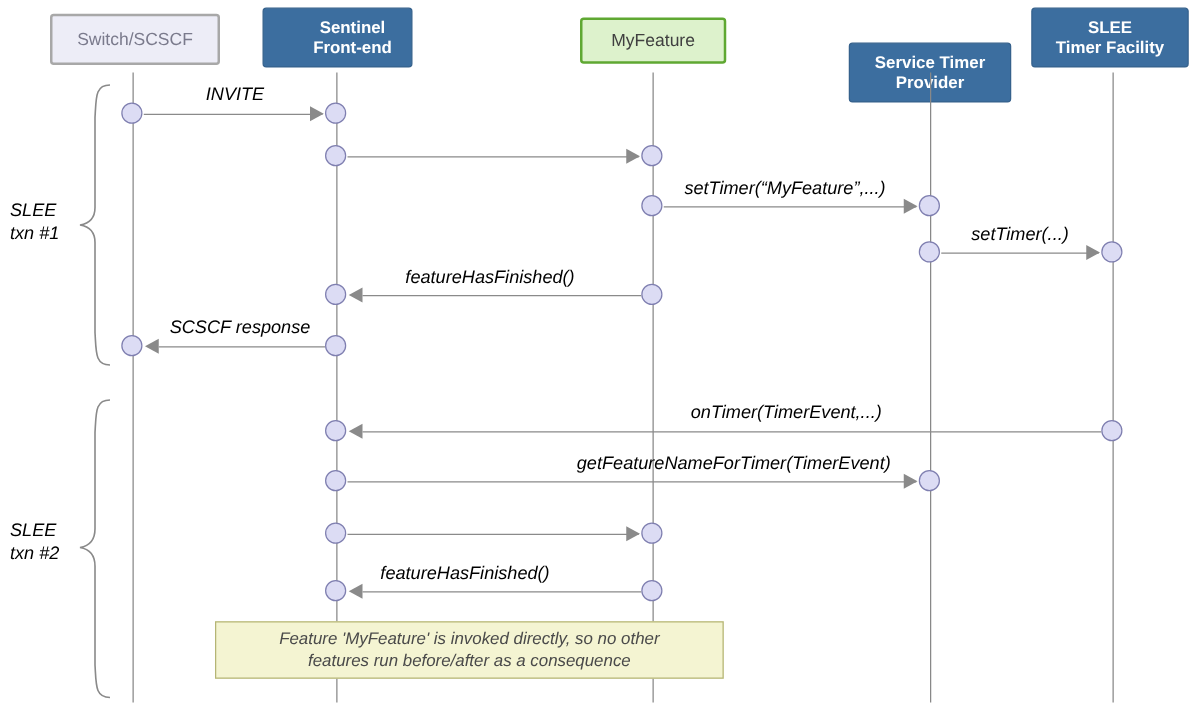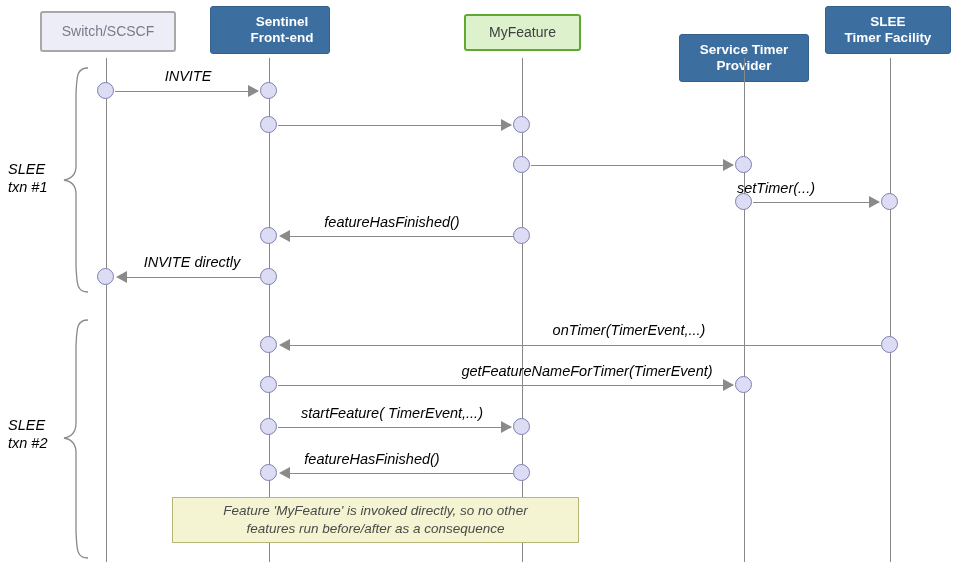--- a/index.html
+++ b/index.html
@@ -172,56 +172,56 @@
 
   <div class="node" style="left:269px; top:125px;"></div>
   <div class="node" style="left:522px; top:125px;"></div>
   <div class="arrow-line" style="left:278px; top:125px; width:233px;"></div>
   <div class="arrow-head right" style="left:501px; top:125px;"></div>
 
   <div class="node" style="left:522px; top:165px;"></div>
   <div class="node" style="left:744px; top:165px;"></div>
   <div class="arrow-line" style="left:531px; top:165px; width:202px;"></div>
   <div class="arrow-head right" style="left:723px; top:165px;"></div>
+  <div class="msg-label center" style="left:628px; top:143px;">setTimer(“MyFeature”,...)</div>
 
   <div class="node" style="left:744px; top:202px;"></div>
   <div class="node" style="left:890px; top:202px;"></div>
   <div class="arrow-line" style="left:753px; top:202px; width:126px;"></div>
   <div class="arrow-head right" style="left:869px; top:202px;"></div>
-  <div class="msg-label center" style="left:776px; top:180px;">setTimer(...)</div>
+  <div class="msg-label center" style="left:816px; top:180px;">setTimer(...)</div>
 
   <div class="node" style="left:522px; top:236px;"></div>
   <div class="node" style="left:269px; top:236px;"></div>
   <div class="arrow-line" style="left:290px; top:236px; width:223px;"></div>
   <div class="arrow-head left" style="left:279px; top:236px;"></div>
   <div class="msg-label center" style="left:392px; top:214px;">featureHasFinished()</div>
 
   <div class="node" style="left:269px; top:277px;"></div>
   <div class="node" style="left:106px; top:277px;"></div>
   <div class="arrow-line" style="left:127px; top:277px; width:133px;"></div>
   <div class="arrow-head left" style="left:116px; top:277px;"></div>
-  <div class="msg-label center" style="left:192px; top:254px;">INVITE  directly</div>
+  <div class="msg-label center" style="left:192px; top:254px;">SCSCF  response</div>
 
   <div class="node" style="left:890px; top:345px;"></div>
   <div class="node" style="left:269px; top:345px;"></div>
   <div class="arrow-line" style="left:290px; top:345px; width:591px;"></div>
   <div class="arrow-head left" style="left:279px; top:345px;"></div>
   <div class="msg-label center" style="left:629px; top:322px;">onTimer(TimerEvent,...)</div>
 
   <div class="node" style="left:269px; top:385px;"></div>
   <div class="node" style="left:744px; top:385px;"></div>
   <div class="arrow-line" style="left:278px; top:385px; width:455px;"></div>
   <div class="arrow-head right" style="left:723px; top:385px;"></div>
   <div class="msg-label center" style="left:568px; top:363px;margin-left:19px;">getFeatureNameForTimer(TimerEvent)</div>
 
   <div class="node" style="left:269px; top:427px;"></div>
   <div class="node" style="left:522px; top:427px;"></div>
   <div class="arrow-line" style="left:278px; top:427px; width:233px;"></div>
   <div class="arrow-head right" style="left:501px; top:427px;"></div>
-  <div class="msg-label center" style="left:392px; top:405px;">startFeature( TimerEvent,...)</div>
 
   <div class="node" style="left:522px; top:473px;"></div>
   <div class="node" style="left:269px; top:473px;"></div>
   <div class="arrow-line" style="left:290px; top:473px; width:223px;"></div>
   <div class="arrow-head left" style="left:279px; top:473px;"></div>
   <div class="msg-label center" style="left:372px; top:451px;">featureHasFinished()</div>
 
   <div class="note-box" style="left:172px; top:497px; width:407px; height:46px;">
     <span>Feature 'MyFeature' is invoked directly, so no other
 features run before/after as a consequence</span>

